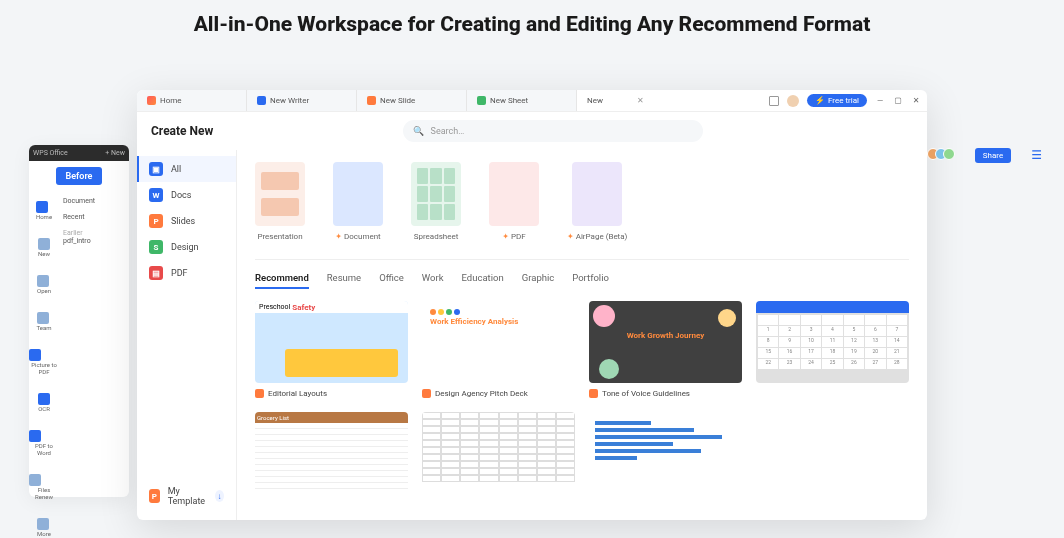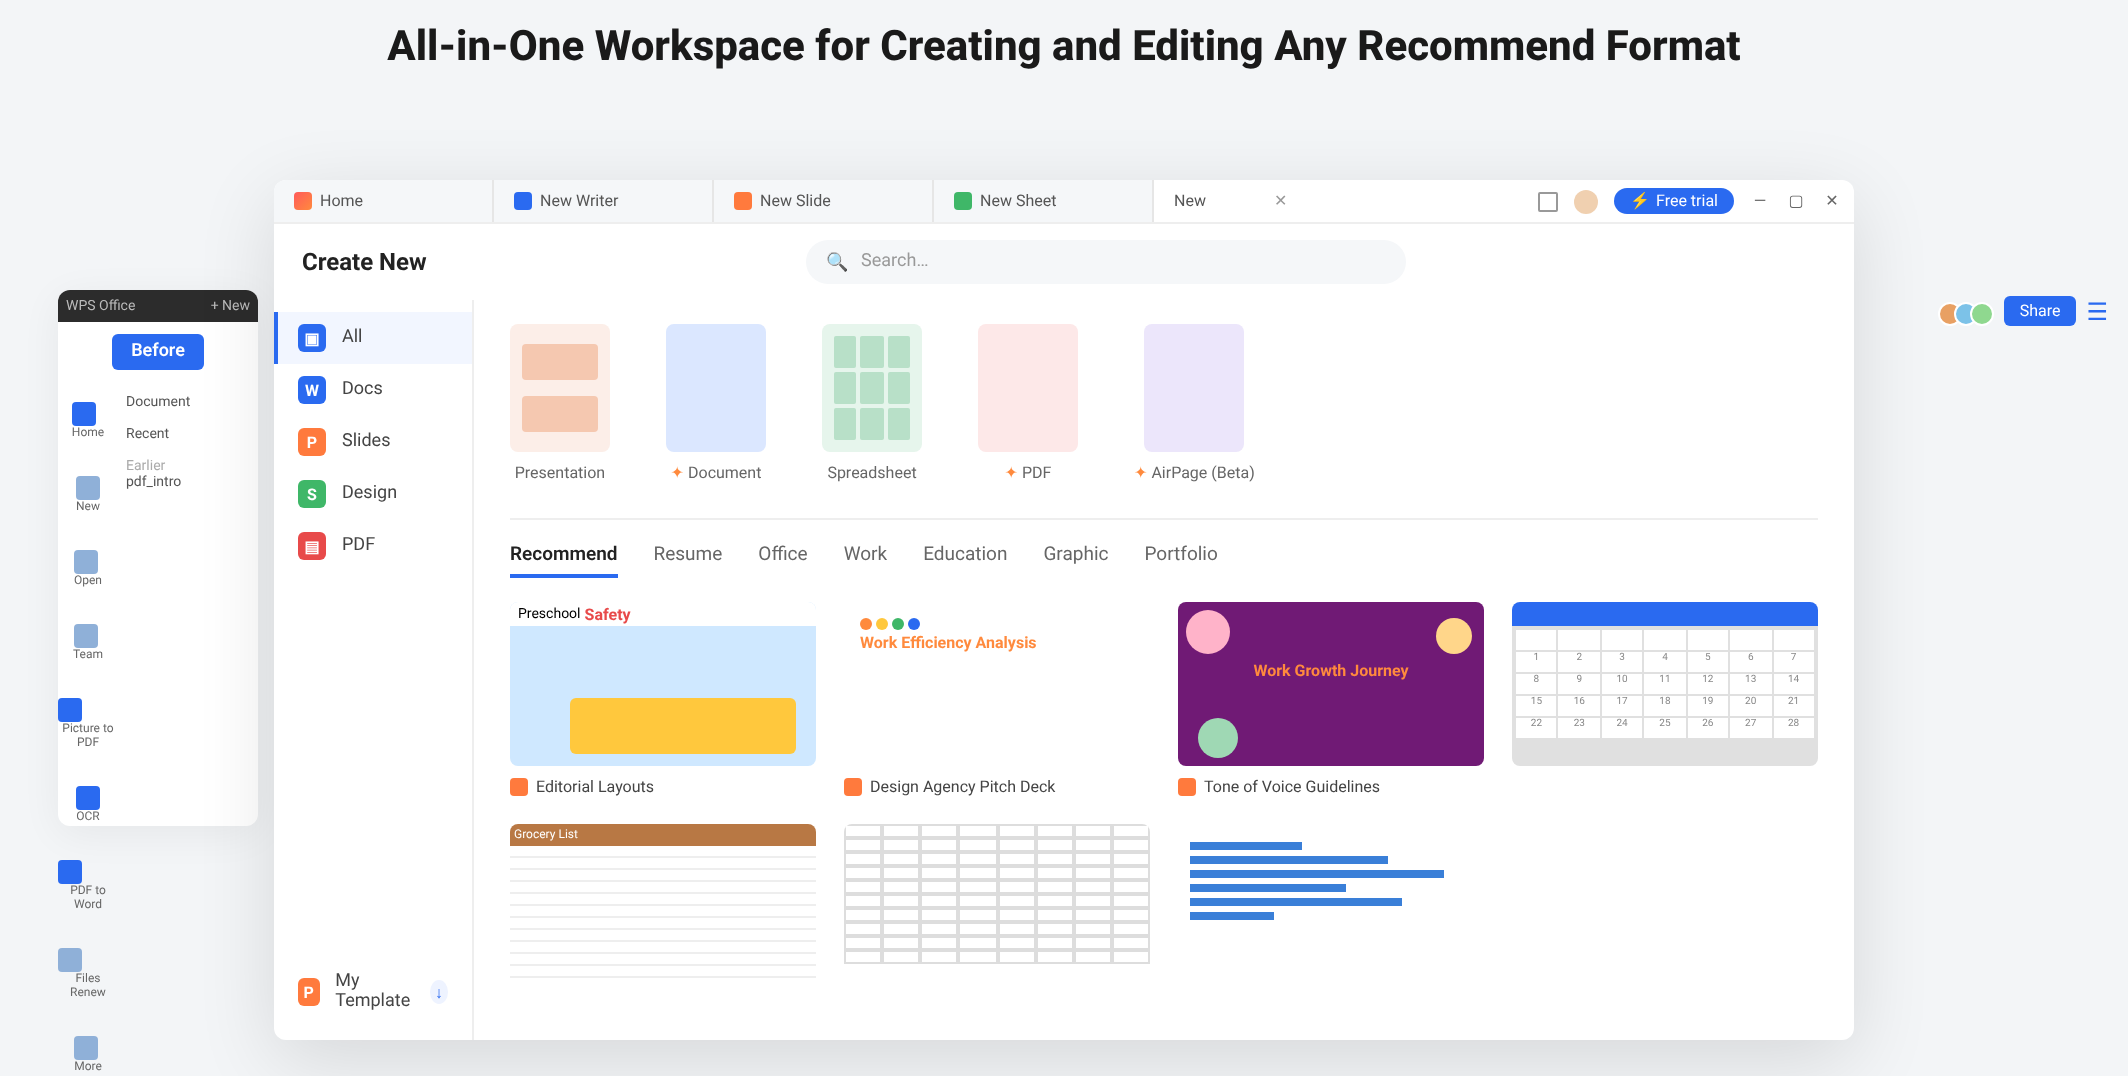--- a/index.html
+++ b/index.html
@@ -1,18 +1,18 @@
 <!DOCTYPE html>
 <html><head>
 <meta charset="utf-8">
 <style>
 *{box-sizing:border-box;margin:0;padding:0;font-family:-apple-system,BlinkMacSystemFont,"Segoe UI",Roboto,Arial,sans-serif;}
 body{background:#f3f5f7;width:1064px;height:538px;overflow:hidden;position:relative;}
 .page-title{font-size:21px;font-weight:800;text-align:center;color:#1a1a1a;padding:12px 0 30px;}
-.bg-panel{position:absolute;left:29px;top:145px;width:100px;height:268px;background:#fff;border-radius:6px;box-shadow:0 4px 20px rgba(0,0,0,.06);font-size:7px;color:#555;}
+.bg-panel{position:absolute;left:29px;top:145px;width:100px;height:352px;background:#fff;border-radius:6px;box-shadow:0 4px 20px rgba(0,0,0,.06);font-size:7px;color:#555;}
 .bg-head{display:flex;align-items:center;gap:6px;padding:4px;background:#2c2c2c;border-radius:6px 6px 0 0;color:#bbb;}
 .bg-badge{margin:6px auto;width:46px;height:18px;background:#2a6af0;color:#fff;border-radius:3px;display:flex;align-items:center;justify-content:center;font-size:9px;font-weight:600;}
 .bg-cols{display:flex;}
 .bg-lcol{width:30px;display:flex;flex-direction:column;align-items:center;gap:18px;padding-top:10px;}
 .bg-ic{width:12px;height:12px;border-radius:2px;}
 .bg-ic.b{background:#2a6af0;}.bg-ic.g{background:#8fb0d8;}
 .bg-lbl{font-size:6px;color:#666;text-align:center;}
 .bg-rcol{flex:1;padding:6px 4px;font-size:7px;}
 .app{position:absolute;left:137px;top:90px;width:790px;height:430px;background:#fff;border-radius:6px;box-shadow:0 10px 40px rgba(0,0,0,.12);display:flex;flex-direction:column;overflow:hidden;}
 .titlebar{height:22px;display:flex;align-items:center;border-bottom:1px solid #eee;font-size:8px;color:#555;}
@@ -67,37 +67,37 @@
 .th1 .top{background:#fff;height:12px;display:flex;align-items:center;padding:0 4px;gap:2px;}
 .th1 .red{color:#e84a4a;font-weight:700;font-size:8px;}
 .th1 .bus{position:absolute;bottom:6px;left:30px;right:10px;height:28px;background:#ffc83d;border-radius:3px;}
 .th2{background:#3a5dff;color:#fff;padding:6px;}
 .th2 .ttl{font-weight:700;font-size:9px;}
 .th2 .sub{font-size:6px;opacity:.8;}
 .th2 .guy{position:absolute;right:6px;bottom:0;width:30px;height:46px;background:#6fa8ff;border-radius:14px 14px 0 0;}
 .th3{background:#fff;padding:8px;}
 .th3 .wea{color:#ff8a3d;font-weight:700;font-size:8px;}
 .th3 .dots span{display:inline-block;width:6px;height:6px;border-radius:50%;margin-right:2px;}
-.th4{background:#701a75;position:relative;}
+.th4{background:#404040;position:relative;}
 .th4 .flw{position:absolute;border-radius:50%;}
 .th4 .wgj{position:absolute;left:0;right:0;top:30px;text-align:center;font-size:8px;font-weight:700;color:#ff8a3d;}
 .th5{background:#fff;display:flex;flex-direction:column;}
 .th5 .hd{height:12px;background:#2a6af0;}
 .th5 .grid{flex:1;display:grid;grid-template-columns:repeat(7,1fr);grid-auto-rows:10px;gap:1px;padding:2px;background:#e0e0e0;}
 .th5 .grid span{background:#fff;font-size:5px;text-align:center;color:#888;}
 .th6{background:#fff;display:flex;}
 .th6 .ghd{background:#b87844;color:#fff;font-size:6px;padding:2px;}
 .th6 .tbl{flex:1;background:repeating-linear-gradient(#fff,#fff 5px,#eee 5px,#eee 6px);}
 .th7{background:#fff;}
 .th7 .r{height:7px;display:flex;font-size:5px;}
 .th7 .r span{border:0.5px solid #ddd;flex:1;}
 .th8{background:#fff;padding:6px;}
 .th8 .bar{height:4px;margin:3px 0;background:#3a7fd8;}
 
-.rstrip{position:absolute;right:10px;top:148px;display:flex;align-items:flex-end;gap:5px;}
+.rstrip{position:absolute;right:22px;top:148px;display:flex;align-items:flex-start;gap:20px;}
 .avset{display:flex;}
 .avset span{width:12px;height:12px;border-radius:50%;border:1px solid #fff;margin-left:-4px;}
 .share{background:#2a6af0;color:#fff;font-size:8px;padding:3px 8px;border-radius:3px;}
 .ham{color:#2a6af0;font-size:12px;}
 </style>
 </head>
 <body>
 
 <h1 class="page-title">All-in-One Workspace for Creating and Editing Any Recommend Format</h1>
 

